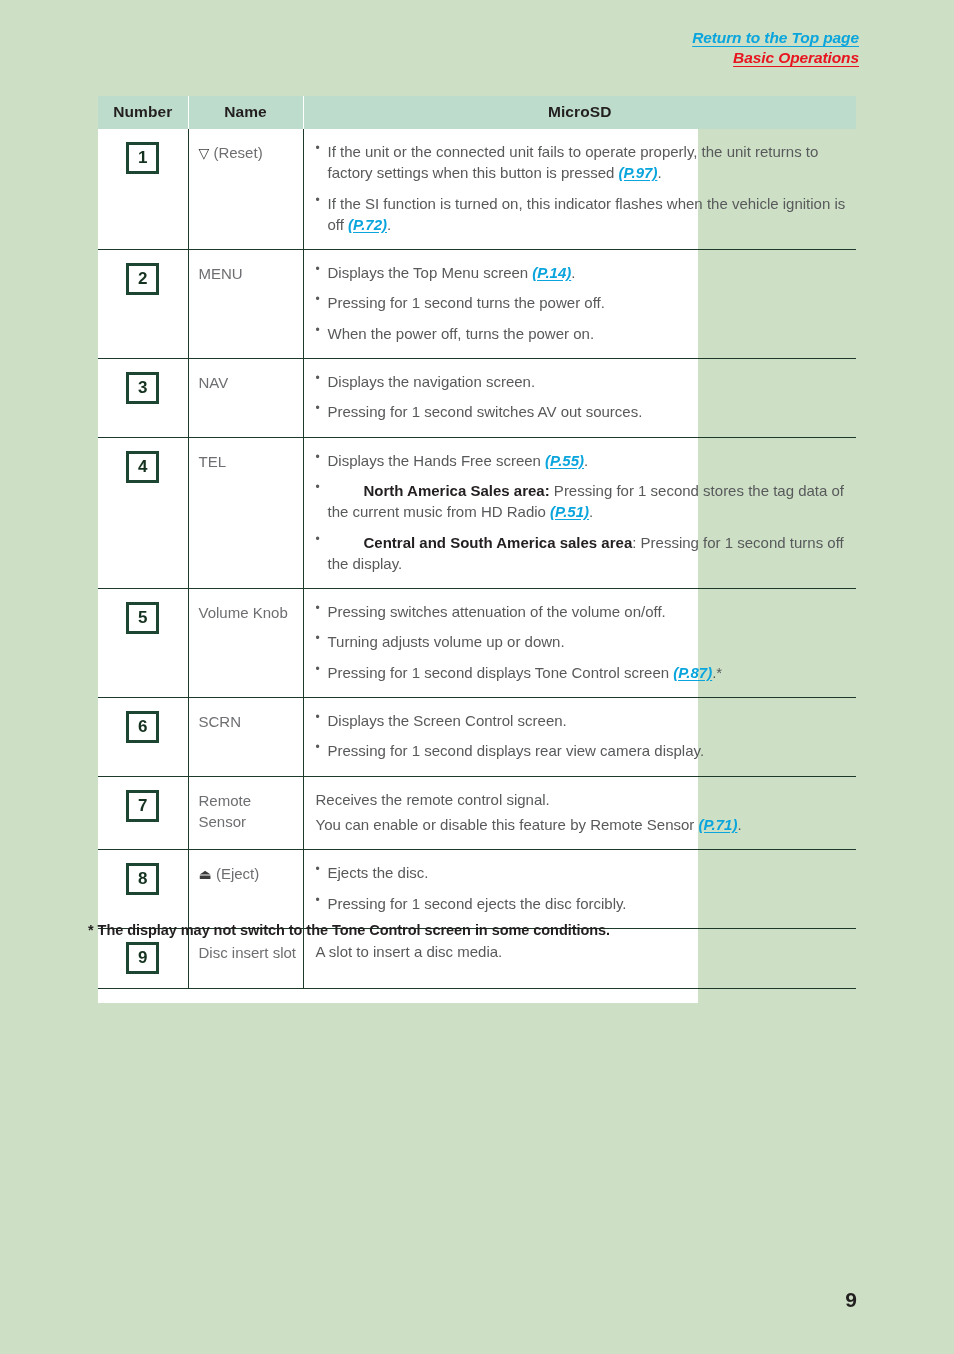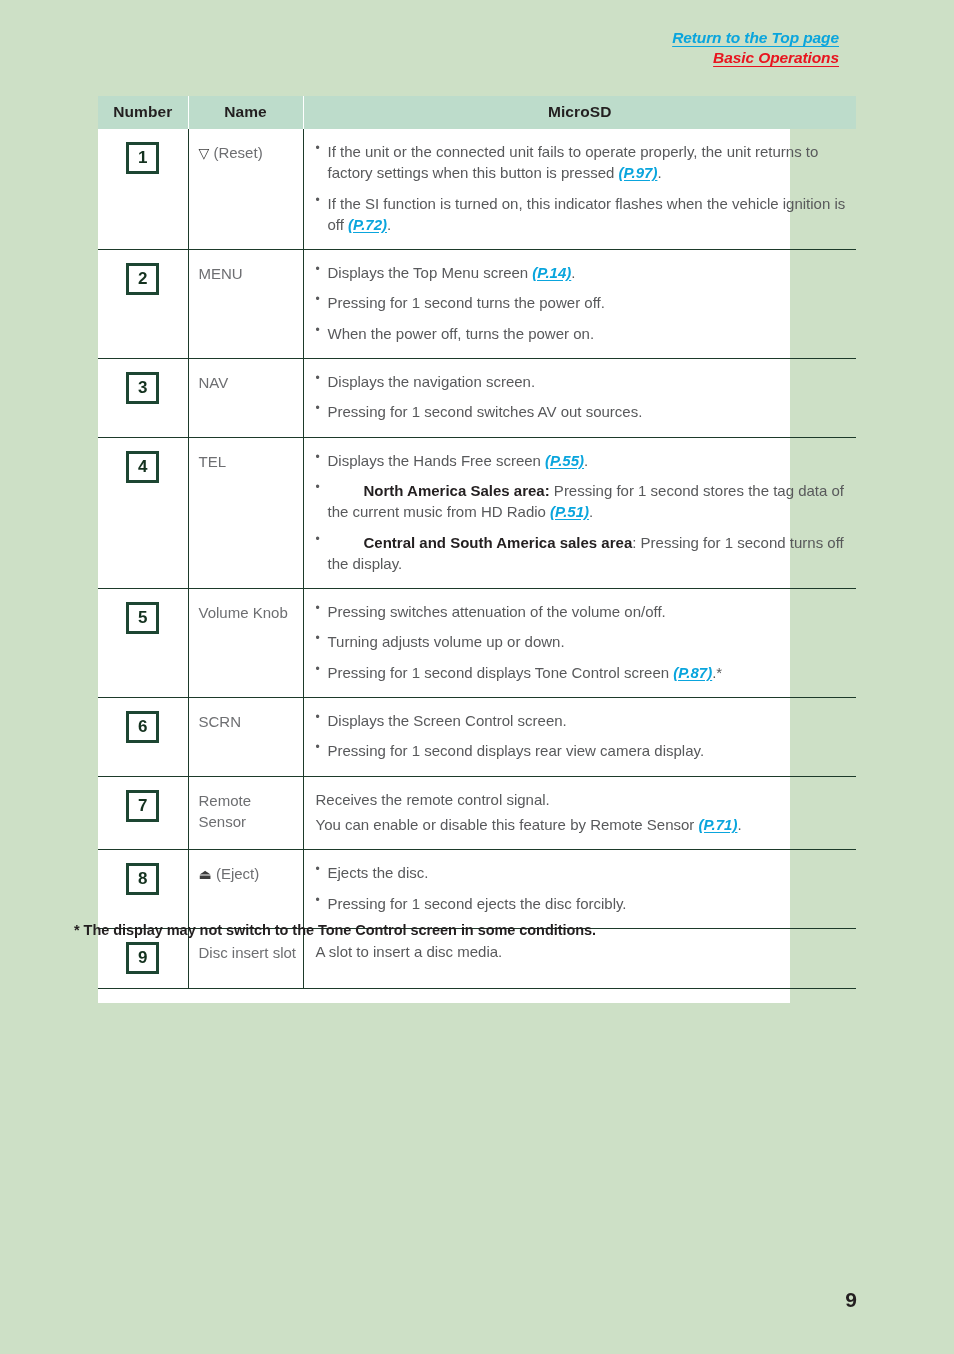--- a/index.html
+++ b/index.html
@@ -13,42 +13,42 @@
     font-family: "Liberation Sans", sans-serif;
     color: #231f20;
     position: relative;
     overflow: hidden;
   }
 
   
   .header-links {
     position: absolute;
     top: 28px;
-    right: 115px;
+    right: 95px;
     text-align: right;
     line-height: 1.32;
   }
   .hlink {
     display: block;
     font-weight: bold;
     font-style: italic;
     font-size: 15.5px;
     letter-spacing: -0.1px;
     text-decoration: underline;
     text-underline-offset: 3px;
   }
   .hlink.top { color: #0aa5dd; }
   .hlink.basic { color: #e8141e; }
 
   
   .table-wrap {
     position: absolute;
     left: 98px;
     top: 96px;
-    width: 692px;
+    width: 600px;
     background: #ffffff;
     box-sizing: border-box;
     padding-bottom: 14px;
   }
   table.spec {
     border-collapse: collapse;
     width: 758px;
     table-layout: fixed;
   }
   table.spec col.c-num  { width: 90px; }
@@ -144,21 +144,21 @@
     padding-left: 36px;
   }
   .sym {
     font-size: 14px;
     color: #3b3b3b;
   }
 
   
   .footnote {
     position: absolute;
-    left: 74px;
+    left: 88px;
     top: 922px;
     font-size: 14.5px;
     font-weight: bold;
     color: #231f20;
     letter-spacing: -0.05px;
   }
 
   
   .page-no {
     position: absolute;

